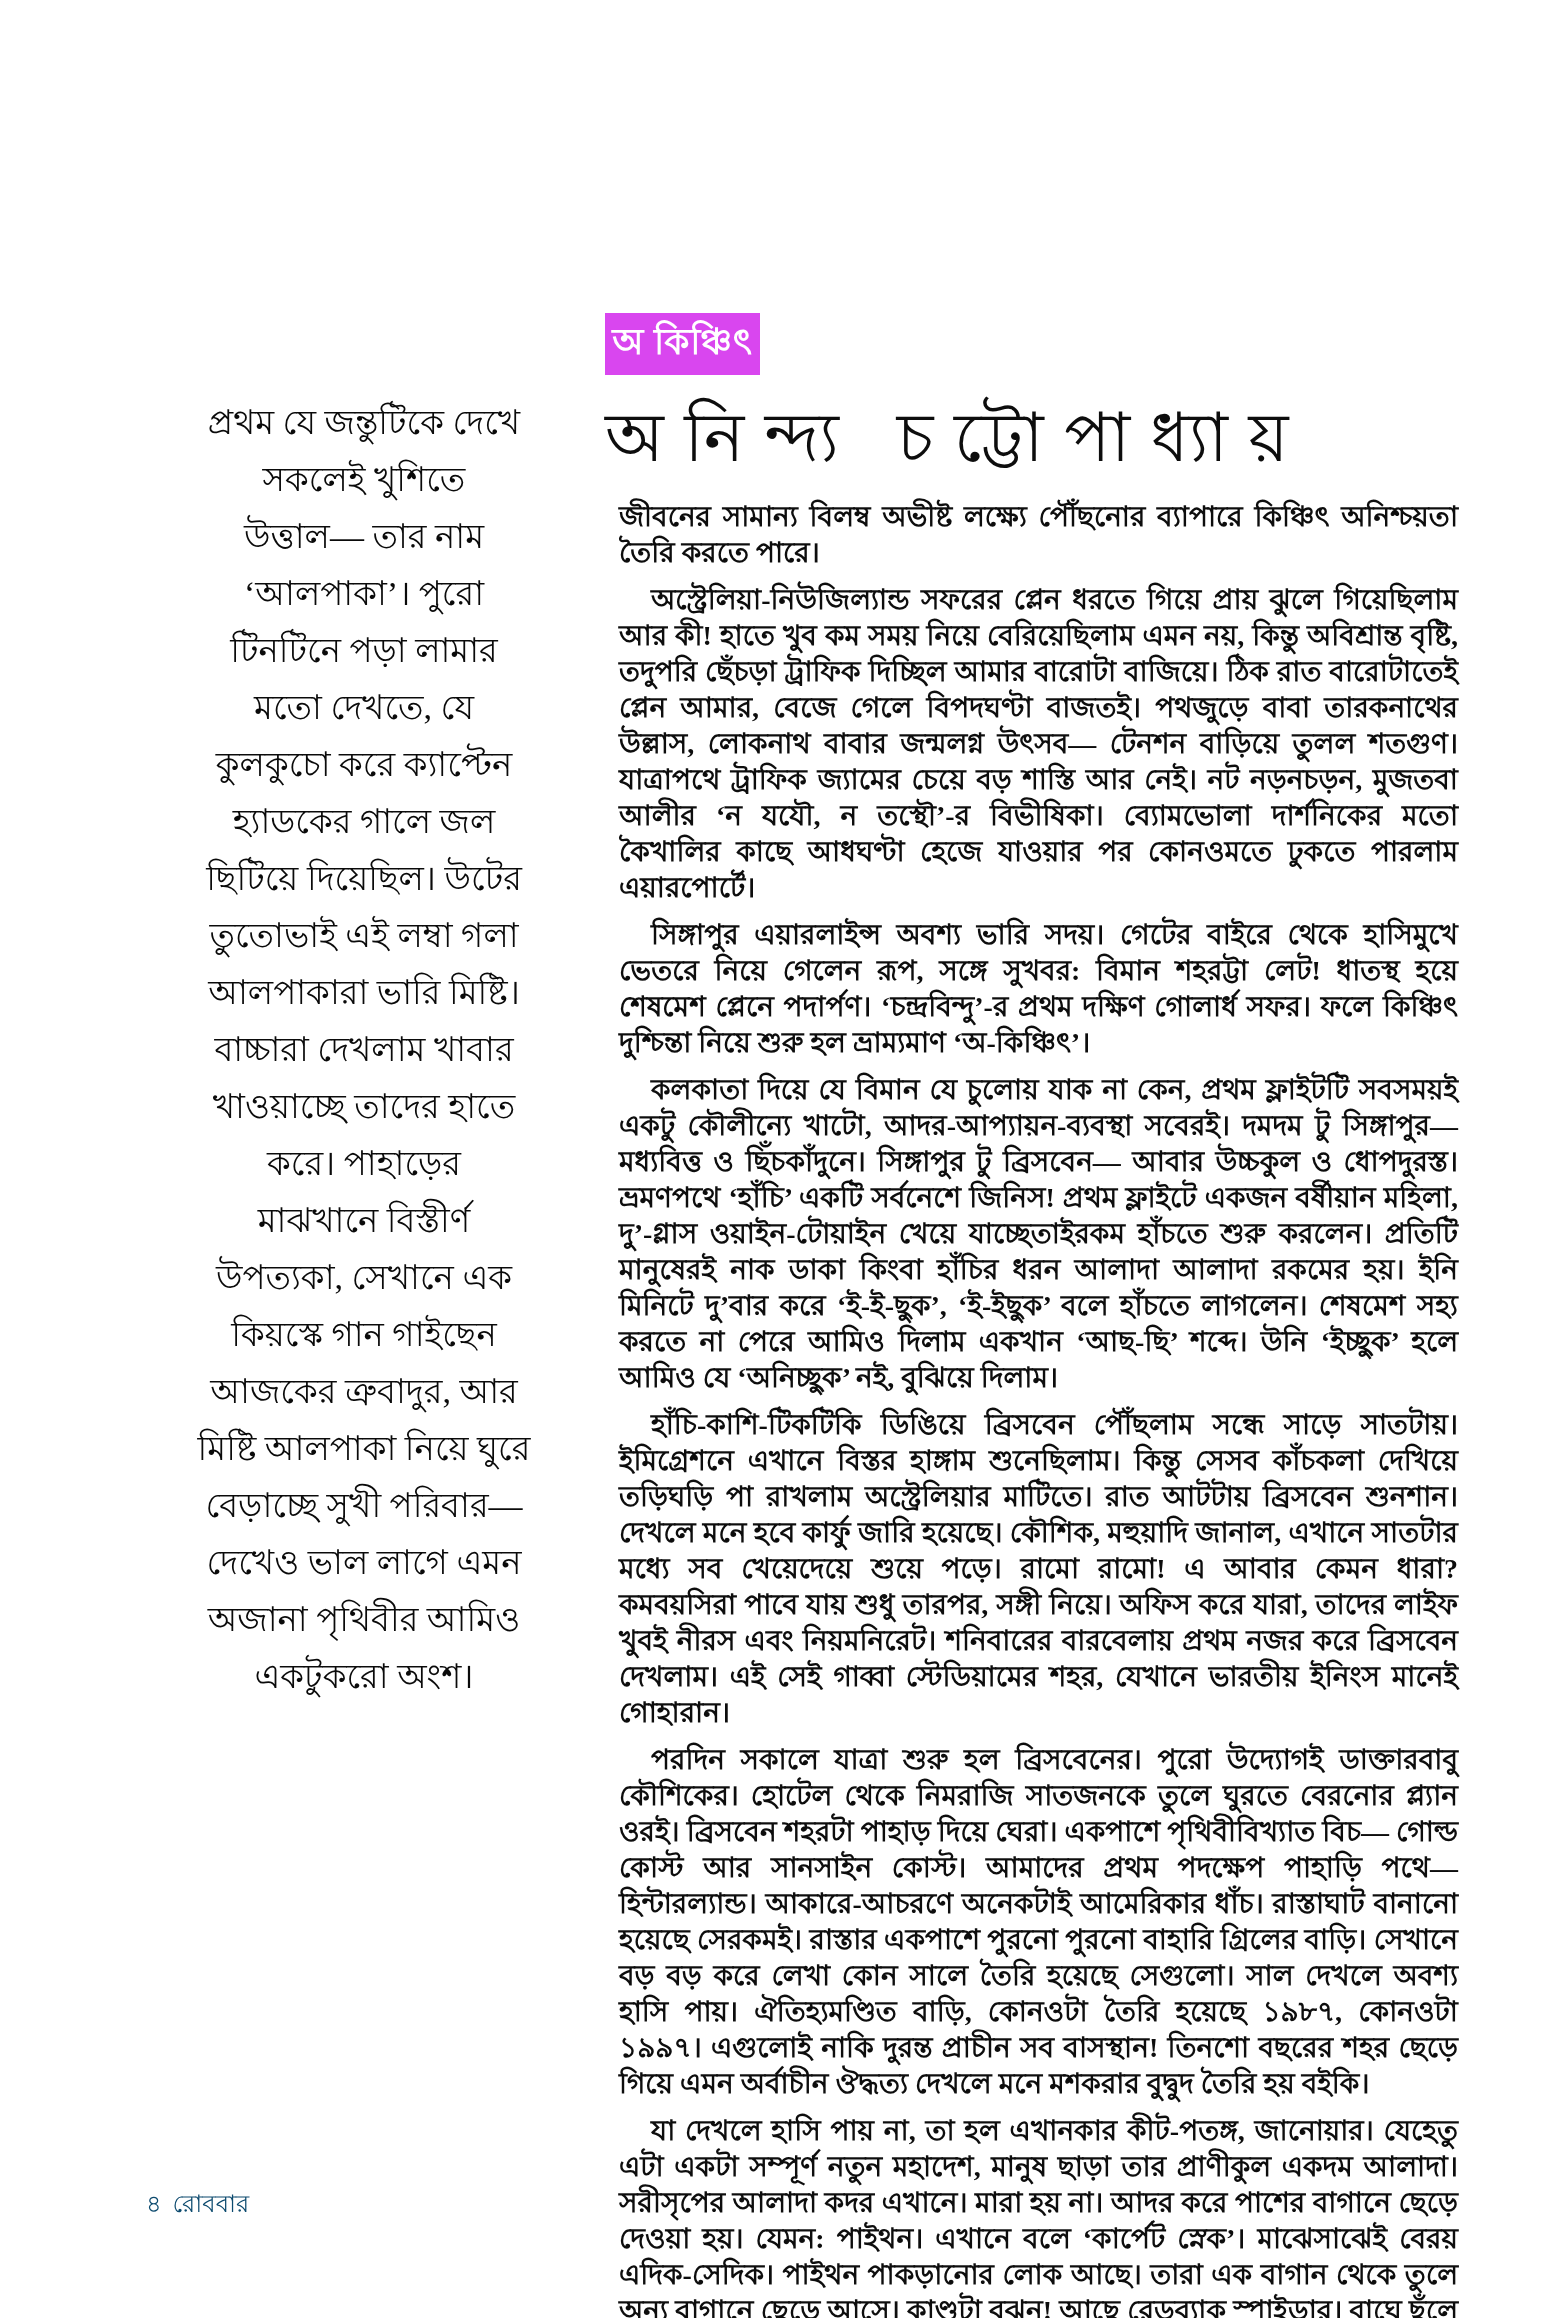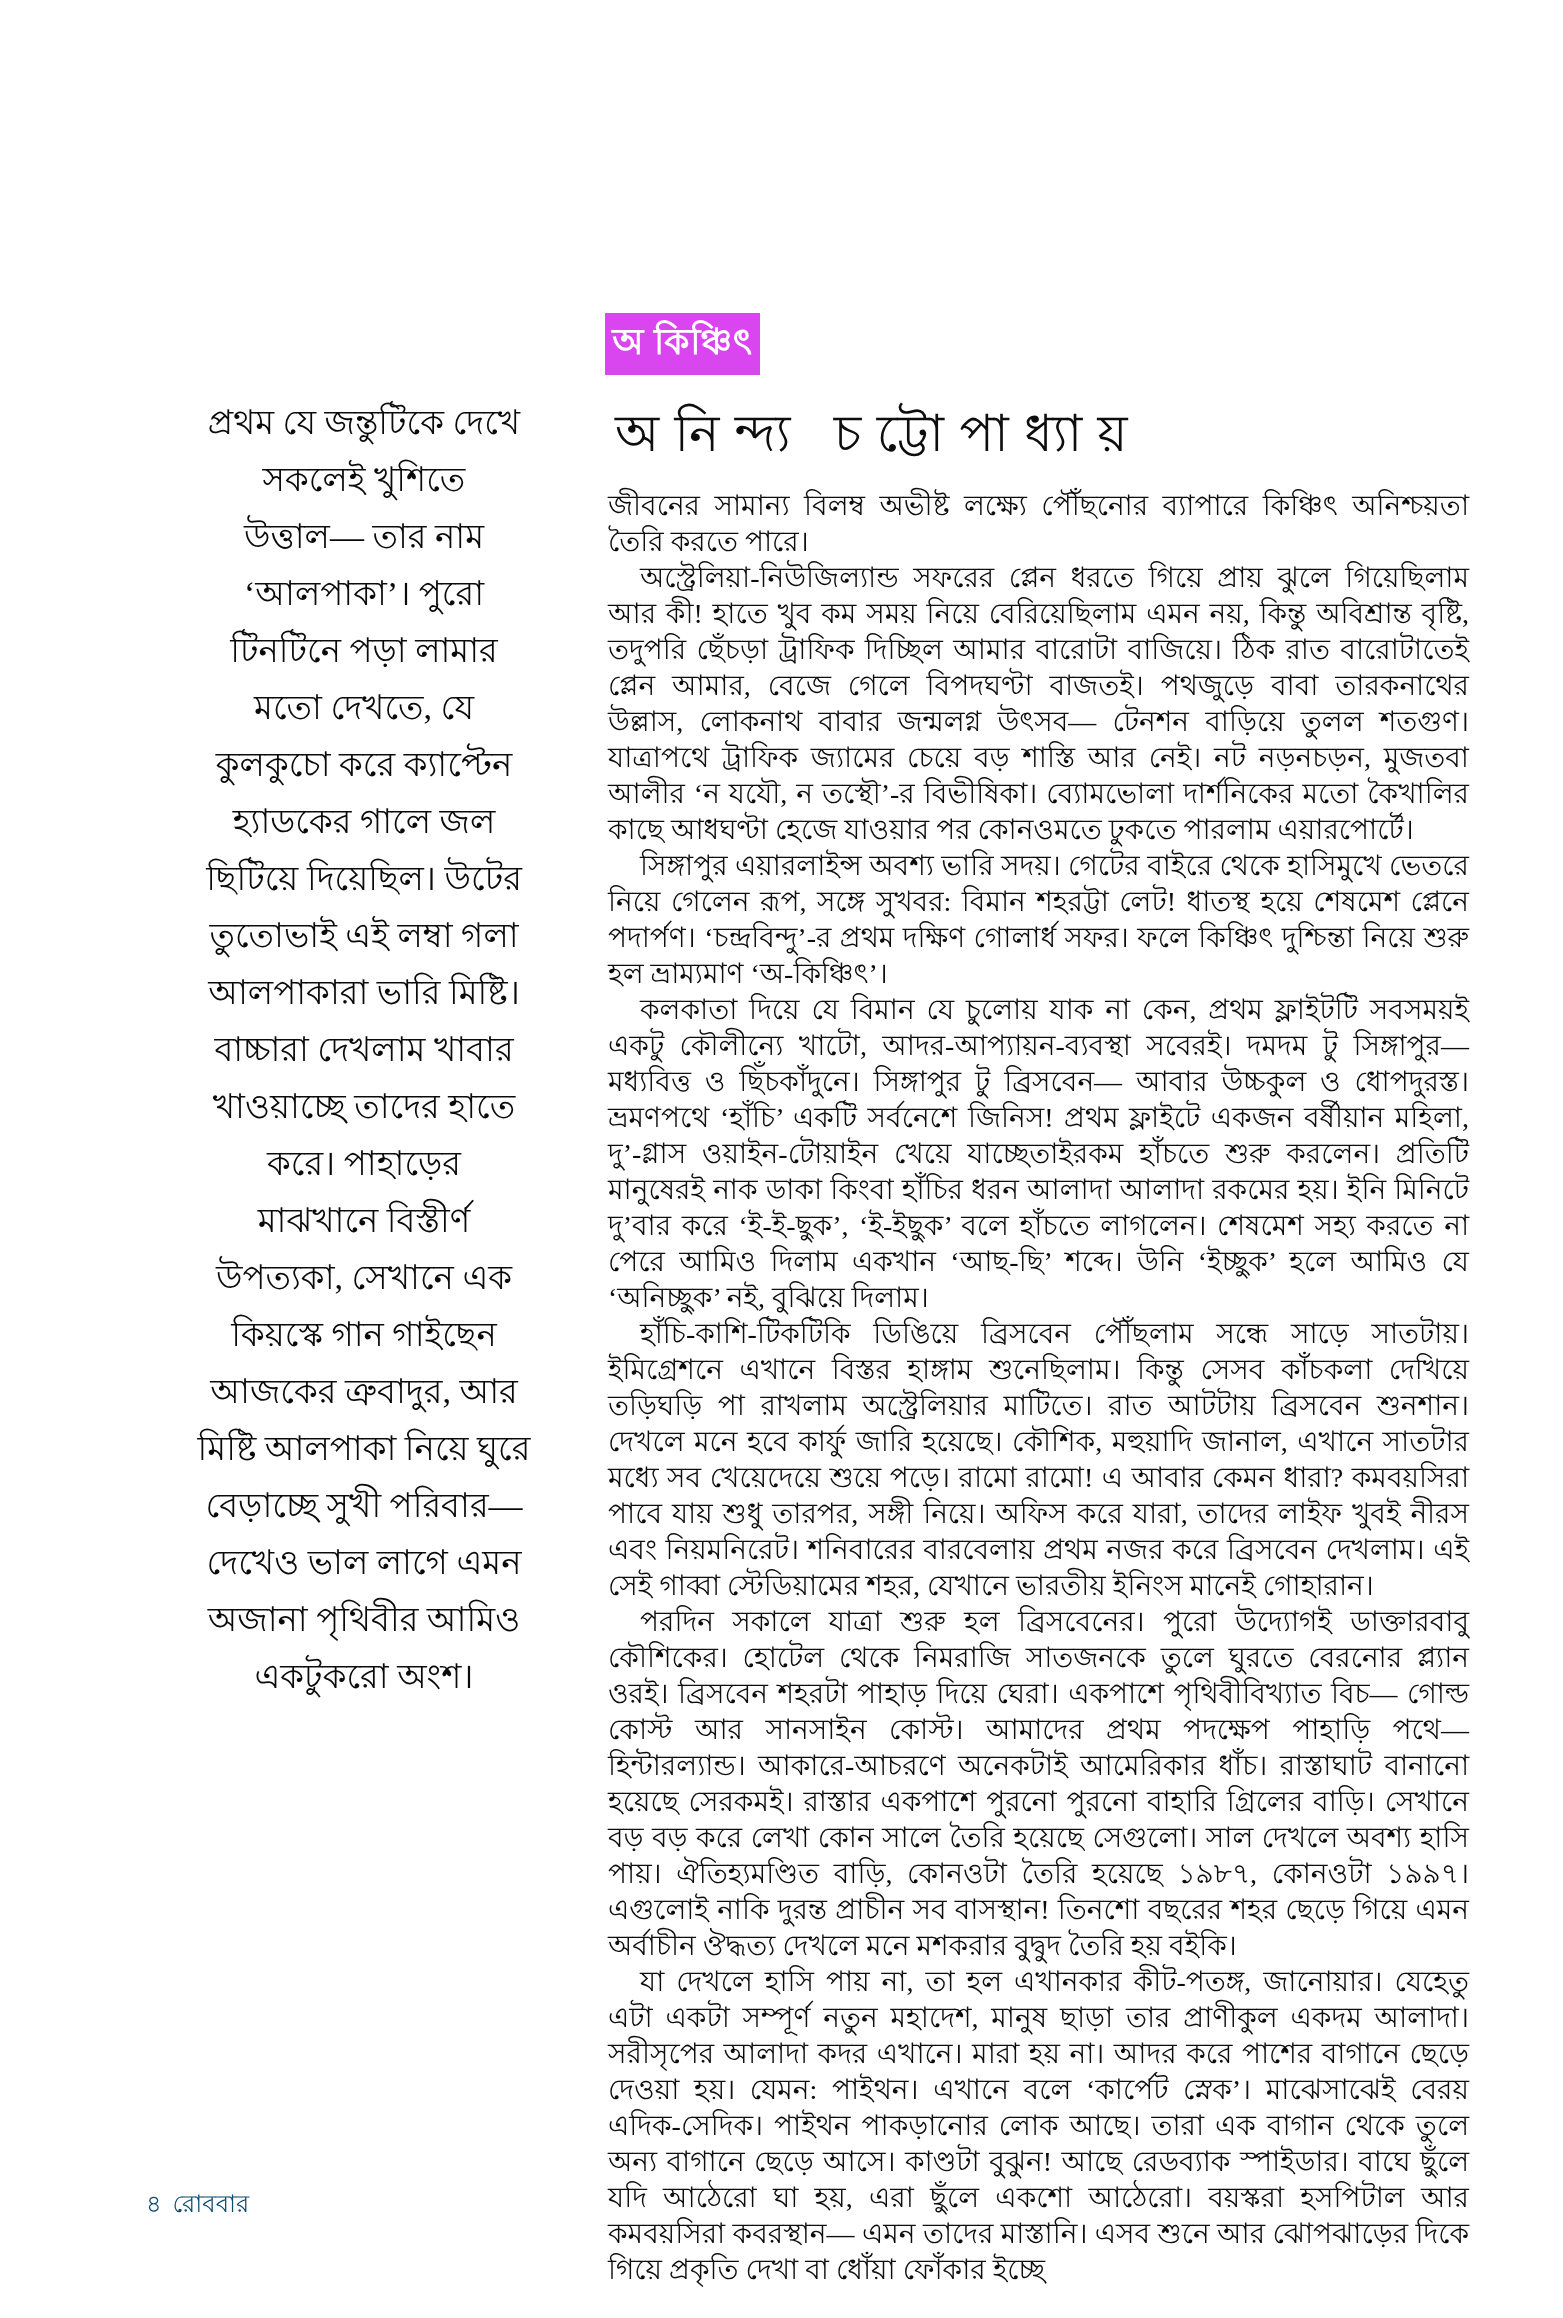--- a/index.html
+++ b/index.html
@@ -24,22 +24,22 @@
     display:flex; align-items:center; justify-content:center;
     font-size:36px; font-weight:bold;
     color:#ffffff;
     letter-spacing:0.8px;
   }
 
   
   .author {
     position:absolute;
     left:605px; top:385px;
-    margin:10px;
-    font-size:51px;
+    margin:0;
+    font-size:68px;
     font-weight:normal;
     letter-spacing:0.30em;
     white-space:nowrap;
     color:#0d0d0d;
   }
 
   
   .pullquote {
     position:absolute;
     left:117px; top:394px;
@@ -54,21 +54,21 @@
   
   .bodycol {
     position:absolute;
     left:608px; top:488px;
     width:861px;
     font-size:28px;
     line-height:36px;
     text-align:justify;
     color:#0d0d0d;
   }
-  .bodycol p { margin:0; text-indent:32px; }
+  .bodycol p { margin:11px; text-indent:32px;font-weight:bold; }
   .bodycol p:first-child { text-indent:0; }
 
   
   .pagefooter {
     position:absolute;
     left:146px; top:2185px;
     font-size:24px;
     color:#0c4a6e;
   }
   .pagefooter .pagenum { margin-right:10.8px; }

